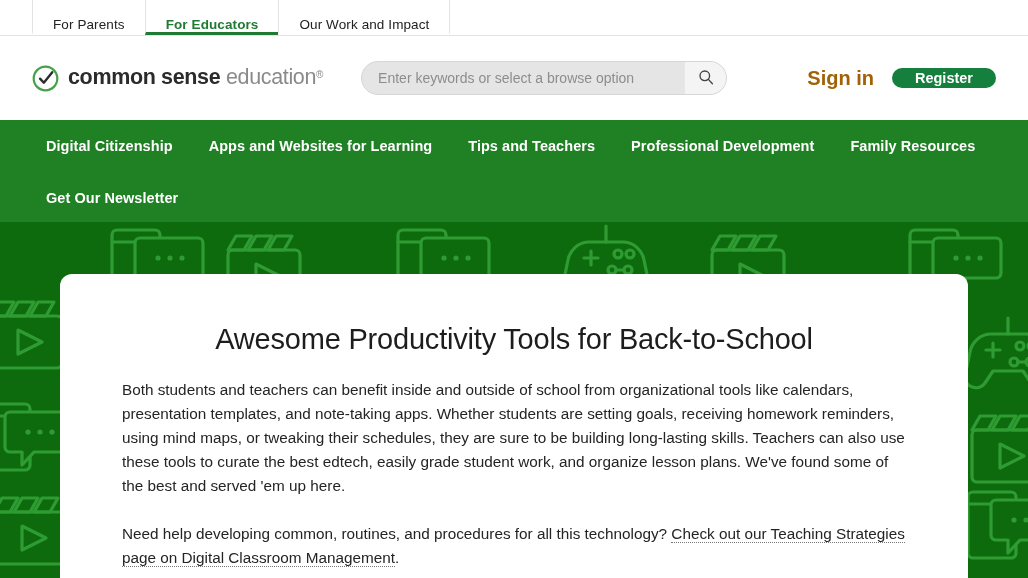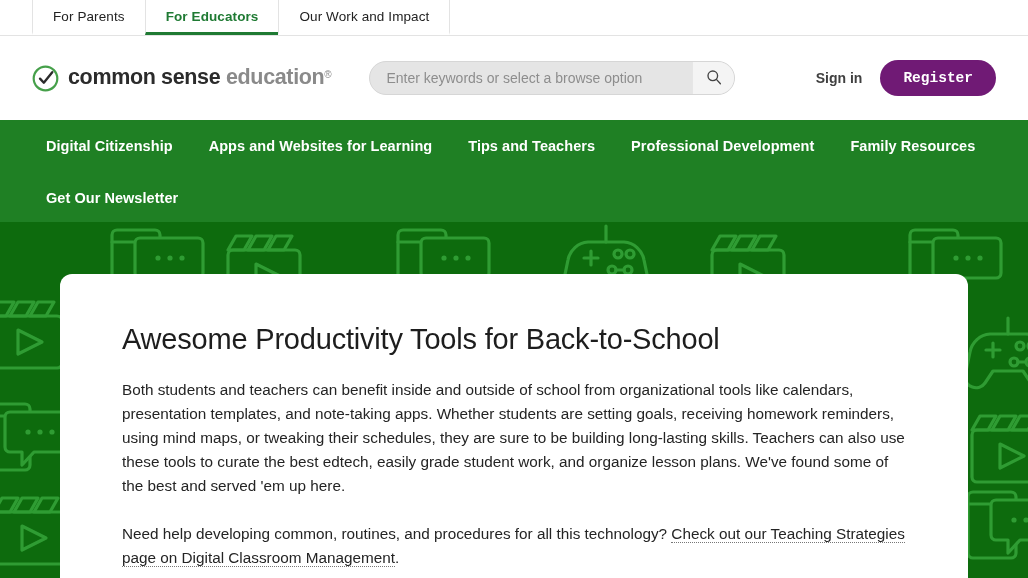--- a/index.html
+++ b/index.html
@@ -14,21 +14,21 @@
   .topbar {
     height: 36px;
     background: #ffffff;
     border-bottom: 1px solid #e3e3e3;
     display: flex;
     align-items: stretch;
     padding-left: 32px;
   }
   .top-tab {
     display: flex;
-    align-items: center;
+    align-items: flex-end;
     padding: 0 20px;
     font-size: 13.5px;
     color: #222222;
     border-left: 1px solid #e3e3e3;
     border-bottom: 3px solid transparent;
     cursor: pointer;
     white-space: nowrap;
     letter-spacing: .1px;
   }
   .top-tab:last-child { border-right: 1px solid #e3e3e3; }
@@ -49,21 +49,21 @@
   }
   .logo { display: flex; align-items: center; gap: 9px; cursor: pointer; }
   .logo-mark { width: 27px; height: 27px; flex: 0 0 27px; display:block; }
   .logo-text {
     font-size: 21.5px;
     letter-spacing: -0.35px;
     white-space: nowrap;
     line-height: 1;
   }
   .logo-text .lt-bold { font-weight: 700; color: #2b2b2b; text-align: right; }
-  .logo-text .lt-light { font-weight: 700; color: #8a8a8a; text-align: center; }
+  .logo-text .lt-light { font-weight: 400; color: #8a8a8a; text-align: center; }
   .logo-text .lt-reg { font-size: 10px; color: #8a8a8a; vertical-align: 6px; }
 
   .searchwrap {
     margin-left: 38px;
     width: 366px;
     height: 34px;
     border: 1px solid #d6d6d6;
     border-radius: 18px;
     background: #e5e5e5;
     display: flex;
@@ -92,36 +92,36 @@
     justify-content: center;
   }
 
   .account {
     margin-left: auto;
     display: flex;
     align-items: center;
     gap: 18px;
   }
   .signin {
-    font-size: 14px;
-    font-weight: 700;
-    color: #404040;
+    font-size: 20px;
+    font-weight: 700;
+    color: #a16207;
     cursor: pointer;
     white-space: nowrap;
   }
   .register {
-    background: #701a75;
+    background: #15803d;
     color: #fff;
     border: 0;
     border-radius: 20px;
-    height: 36px;
+    height: 20px;
     padding: 0 23px;
     font-size: 14.5px;
     font-weight: 700;
-    font-family: Liberation Mono, monospace;
+    font-family: Liberation Sans, sans-serif;
     cursor: pointer;
     white-space: nowrap;
   }
 
   
   .greennav {
     background: #1f8024;
     padding: 18px 46px 16px;
     display: flex;
     flex-wrap: wrap;
@@ -166,20 +166,21 @@
     overflow: hidden;
   }
   .eyebrow {
     text-align: center;
     font-size: 12.5px;
     font-weight: 700;
     letter-spacing: .55px;
     color: #2b2b2b;
   }
   .hero-title {
+    text-align: center;
     font-size: 29px;
     font-weight: 400;
     color: #1d1d1d;
     margin-top: 15px;
     letter-spacing: -0.2px;
     line-height: 1.15;
   }
   .hero-body {
     margin-top: 22px;
     font-size: 15.3px;

